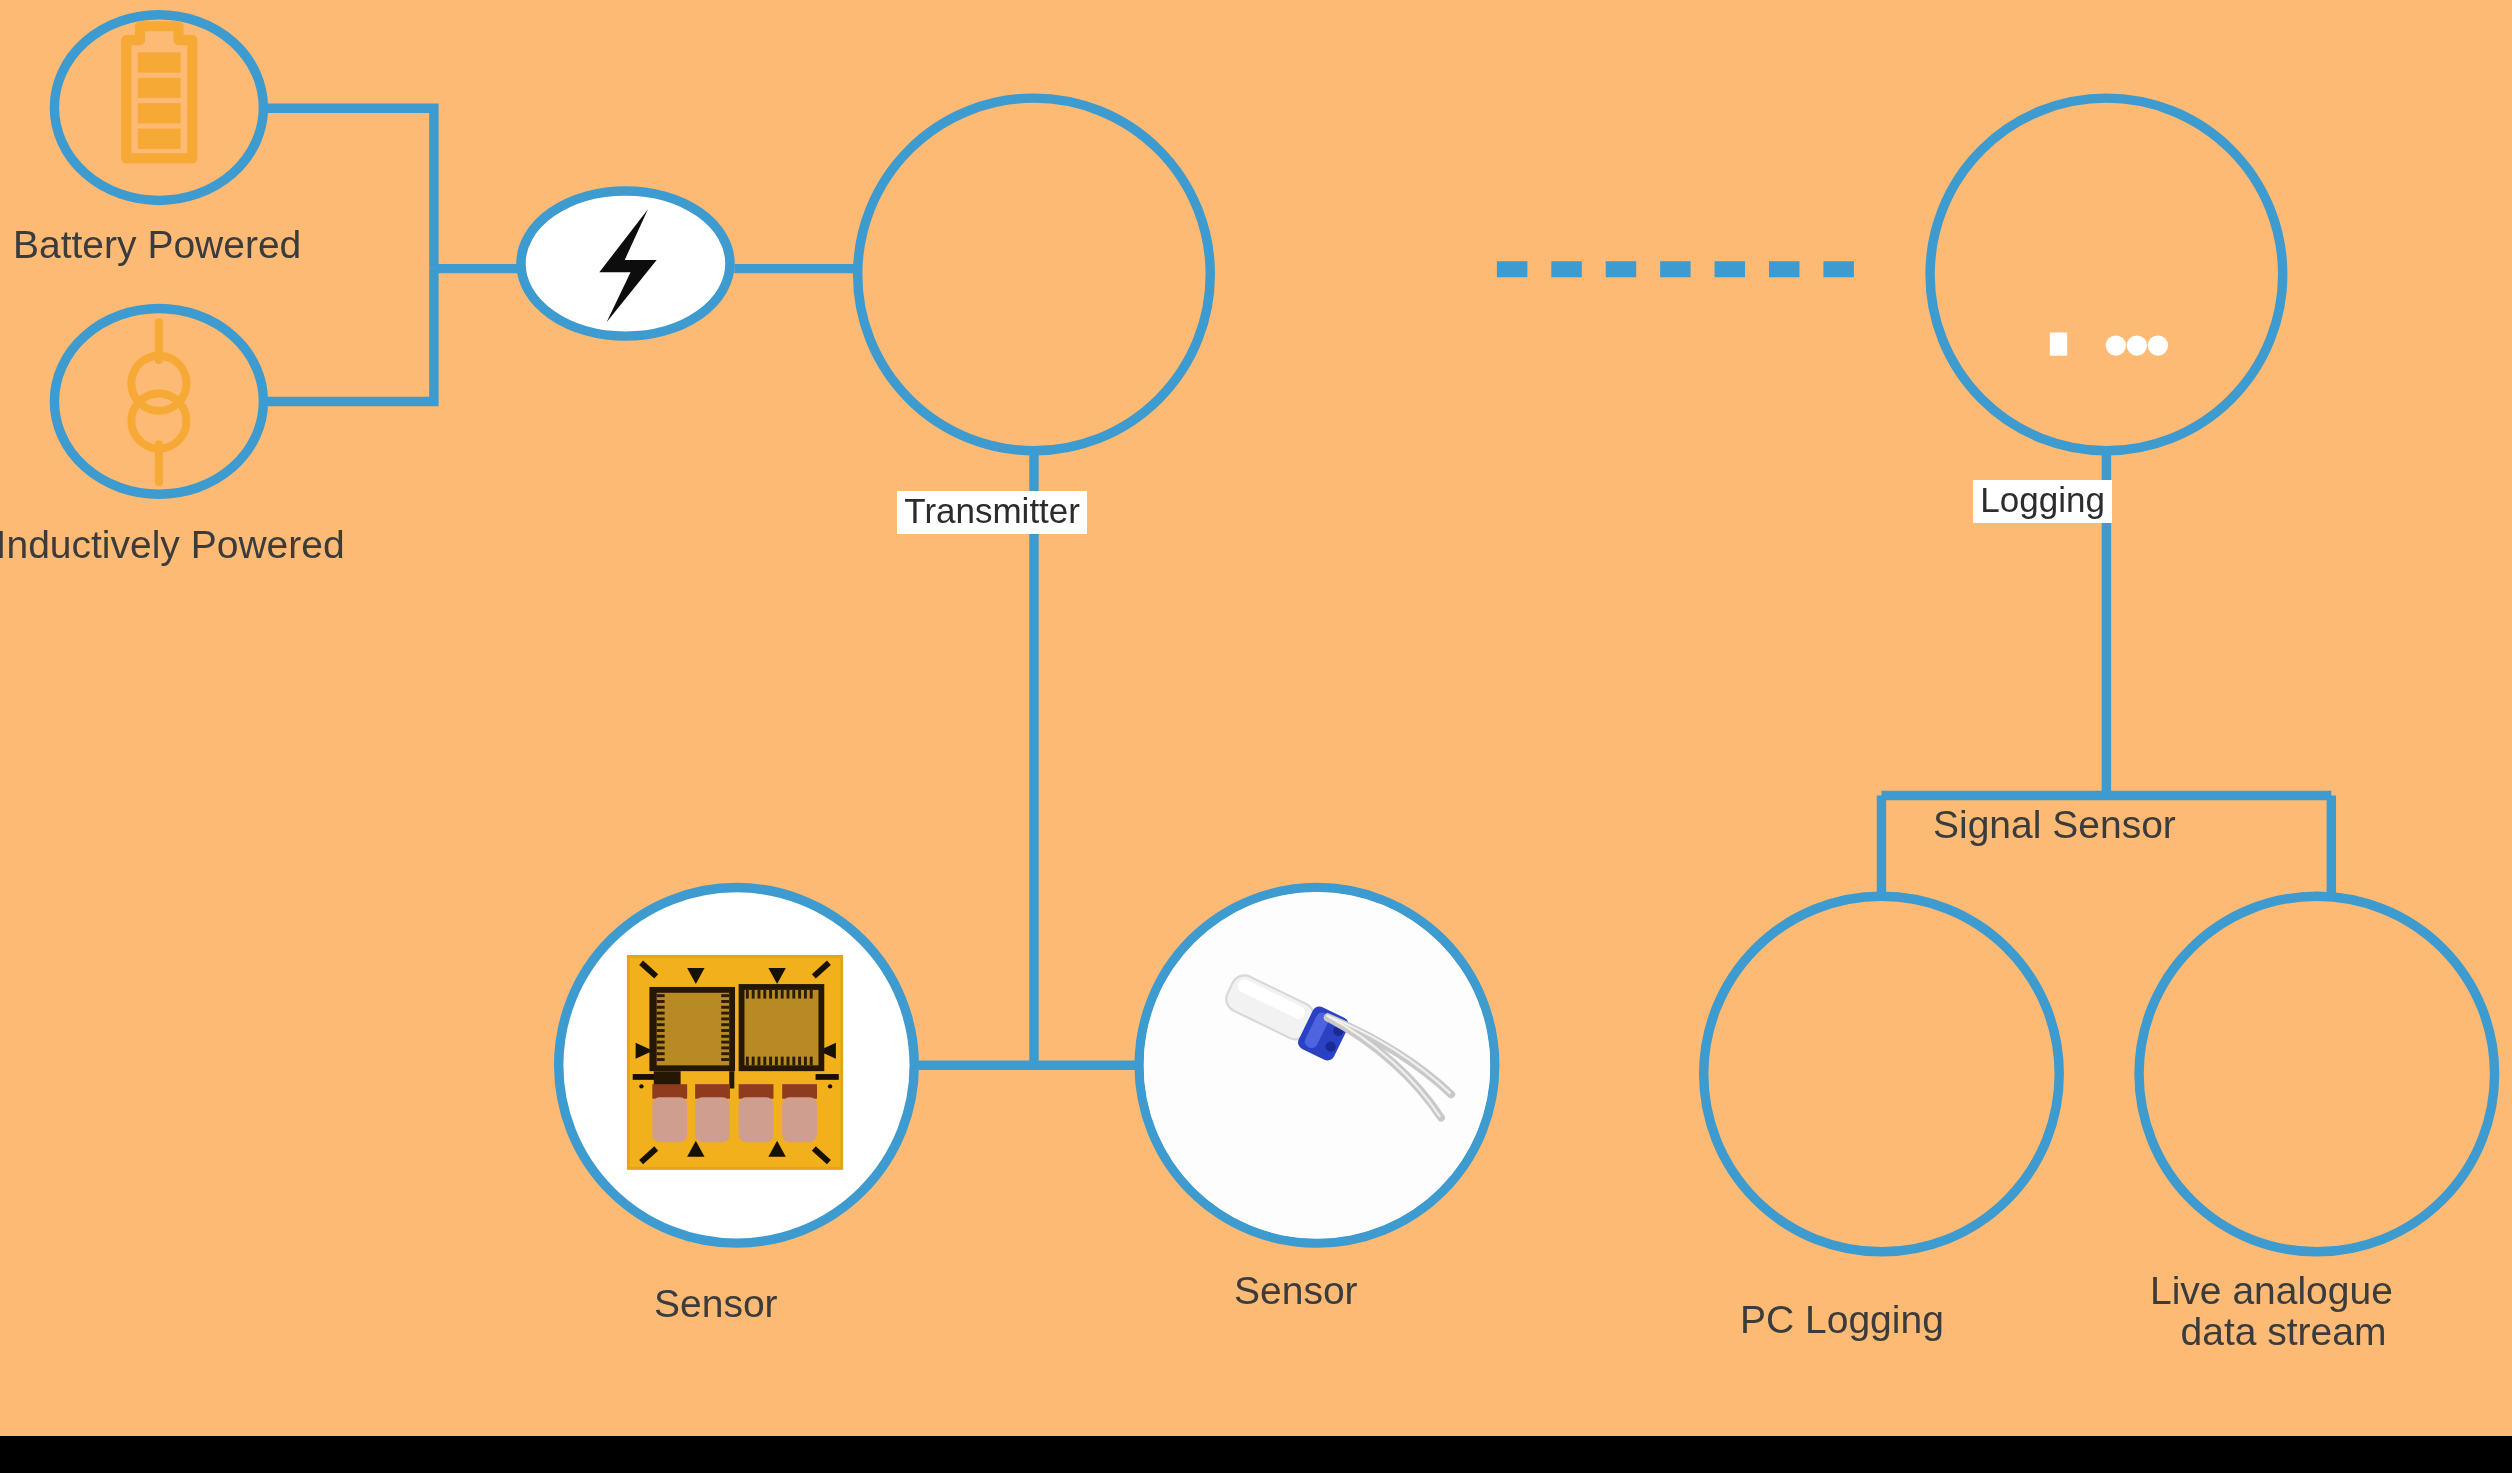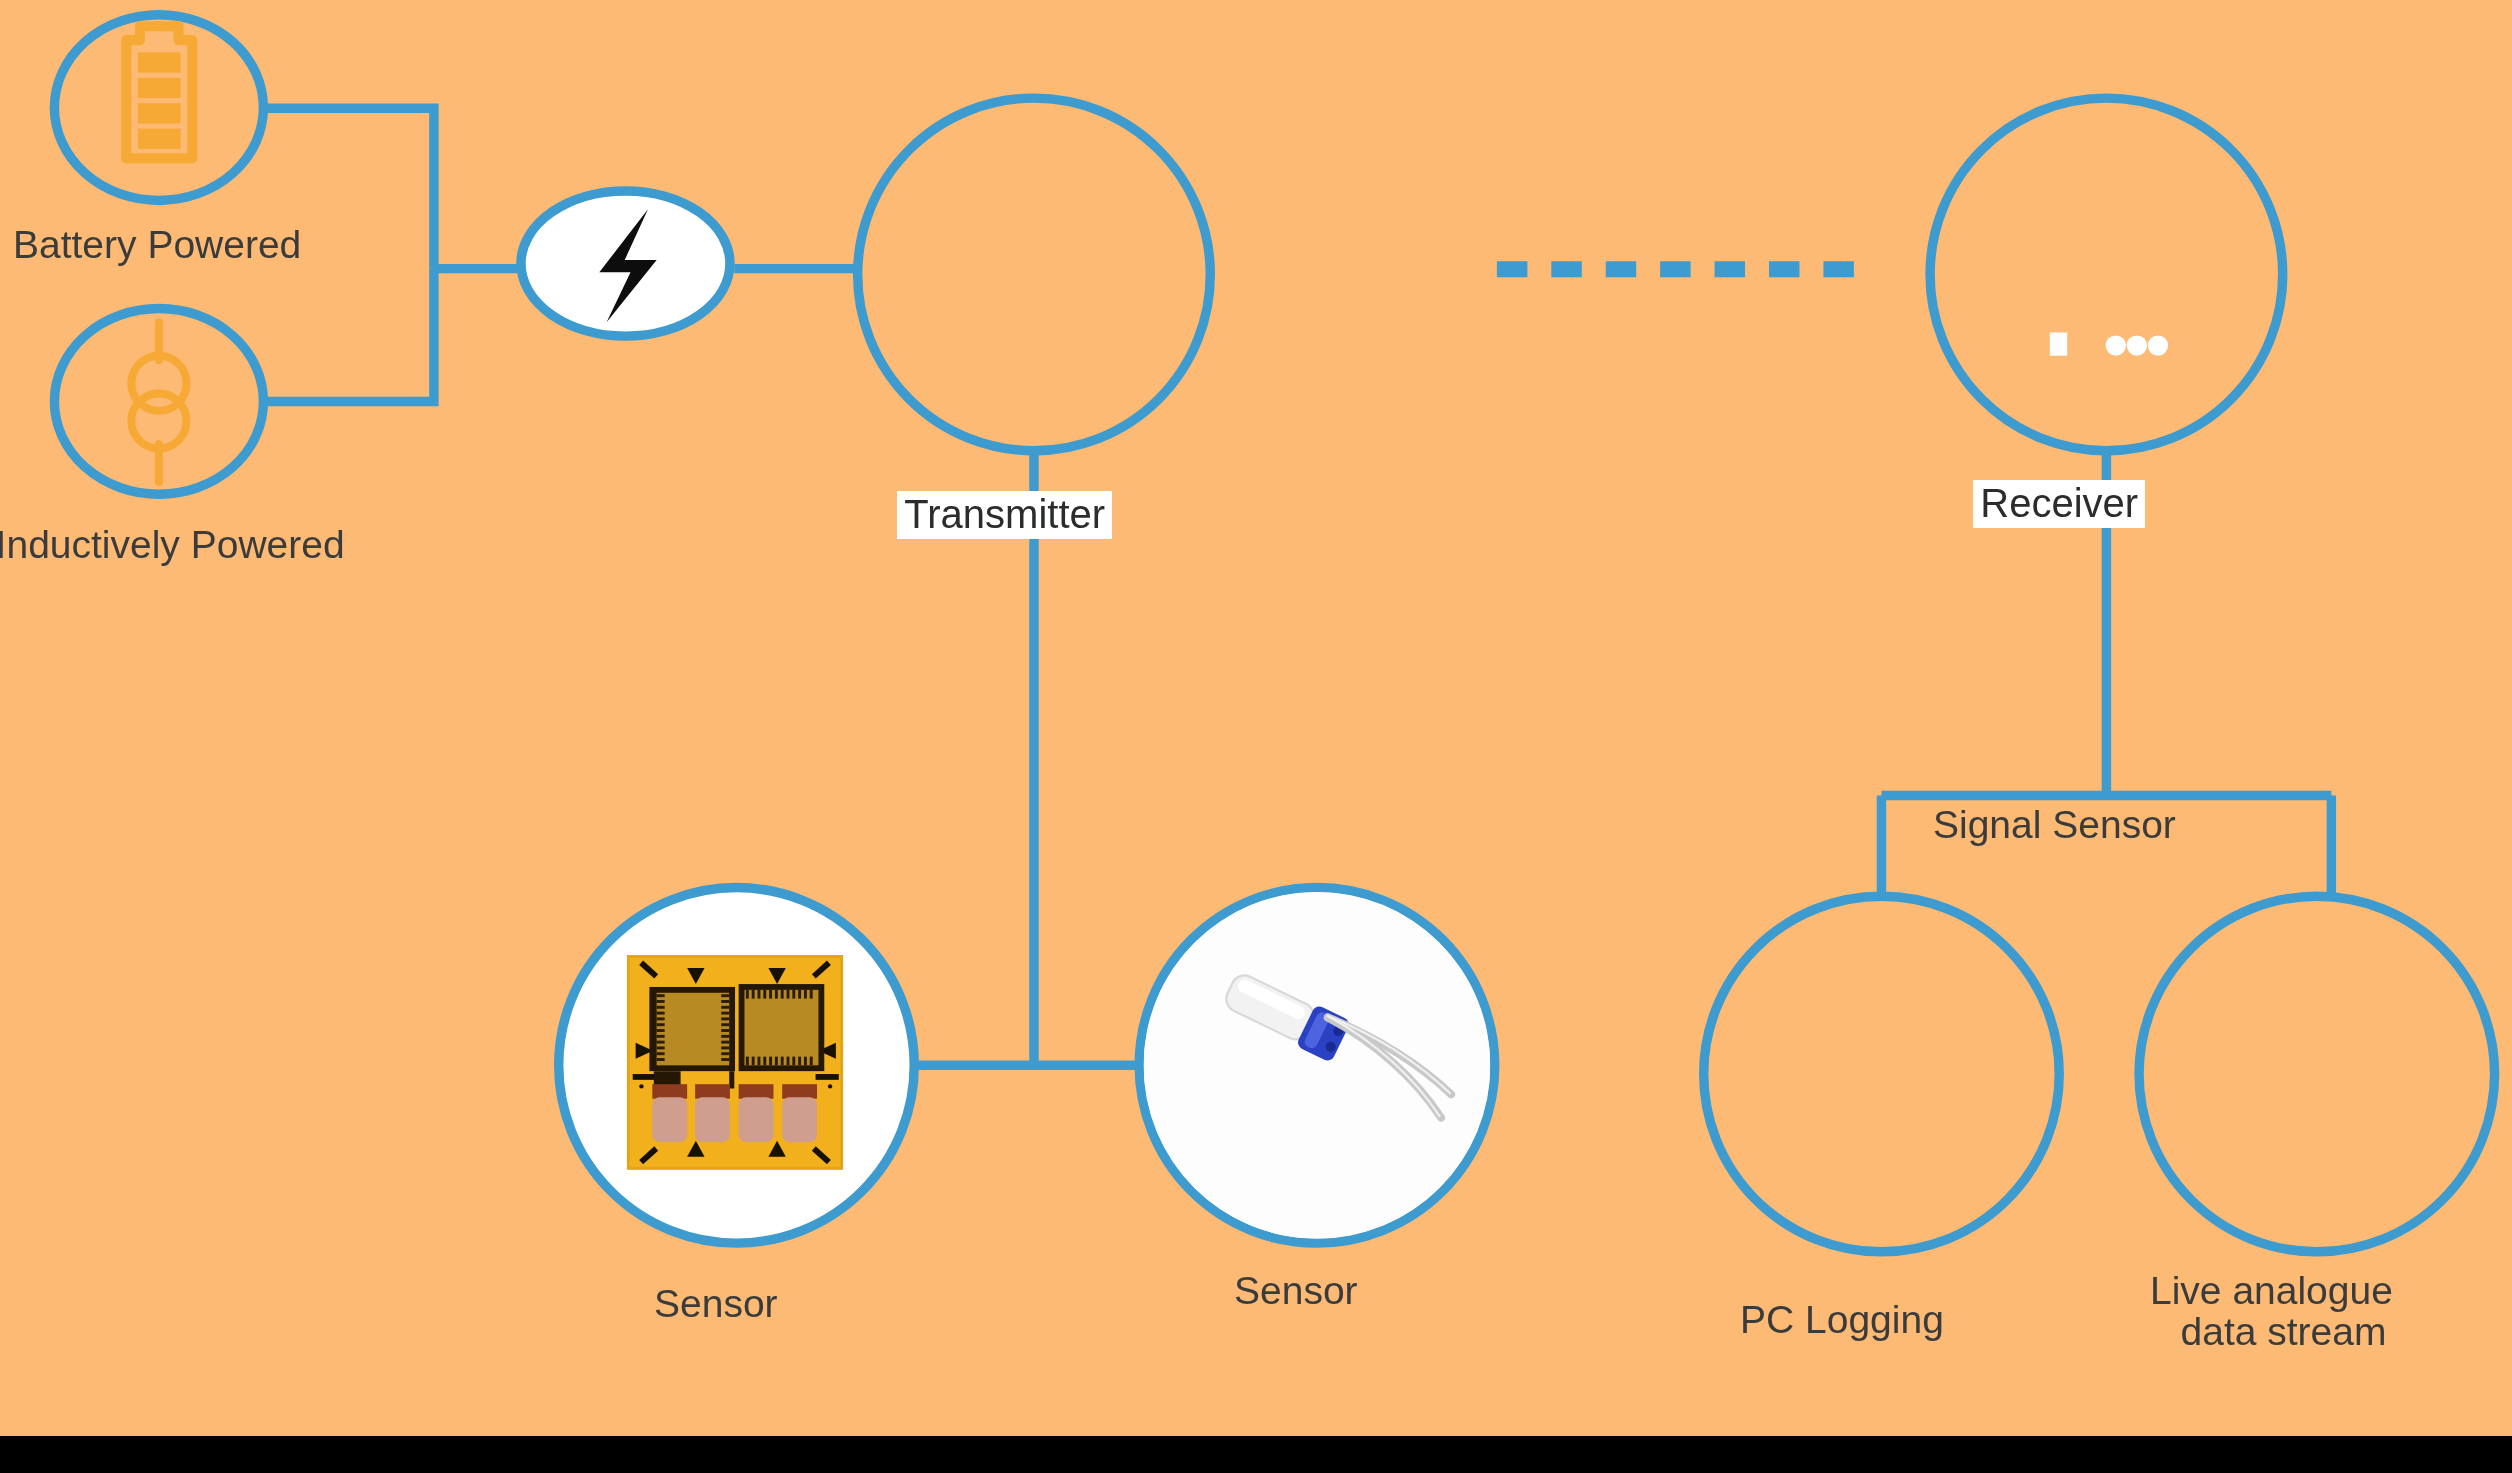--- a/index.html
+++ b/index.html
@@ -29,21 +29,21 @@
     color: #2f3031;
     font-family: "Liberation Sans", sans-serif;
     white-space: nowrap;
     line-height: 1.05;
   }
   .label-plain {
     font-size: 39px;
     color: #3a3b3c;
   }
   .label-boxed {
-    font-size: 40px;
+    font-size: 35px;
     color: #2b2c2d;
     background: #ffffff;
     padding: 1.5px 7.3px 4.4px 7.3px;
   }
   .label-gray {
     font-size: 39px;
     color: #3a3b3c;
   }
   .label-center {
     text-align: center;
@@ -254,21 +254,21 @@
     </g>
 
   </svg>
 
   <div class="node-label label-plain" style="left:13px; top:225px;">Battery Powered</div>
 
   <div class="node-label label-plain" style="left:-4.4px; top:525px;">Inductively Powered</div>
 
   <div class="node-label label-boxed" style="left:897px; top:491px;">Transmitter</div>
 
-  <div class="node-label label-boxed" style="left:1973px; top:480px;">Receiver</div>
+  <div class="node-label label-boxed" style="left:1973px; top:480px;">Logging</div>
 
   <div class="node-label label-gray" style="left:1933px; top:805px;">Signal Sensor</div>
 
   <div class="node-label label-gray" style="left:654px; top:1284px;">Sensor</div>
 
   <div class="node-label label-gray" style="left:1234px; top:1271px;">Sensor</div>
 
   <div class="node-label label-gray" style="left:1740px; top:1300px;">PC Logging</div>
 
   <div class="node-label label-gray label-center" style="left:2150px; top:1271px; width:348px; text-align:left;">

